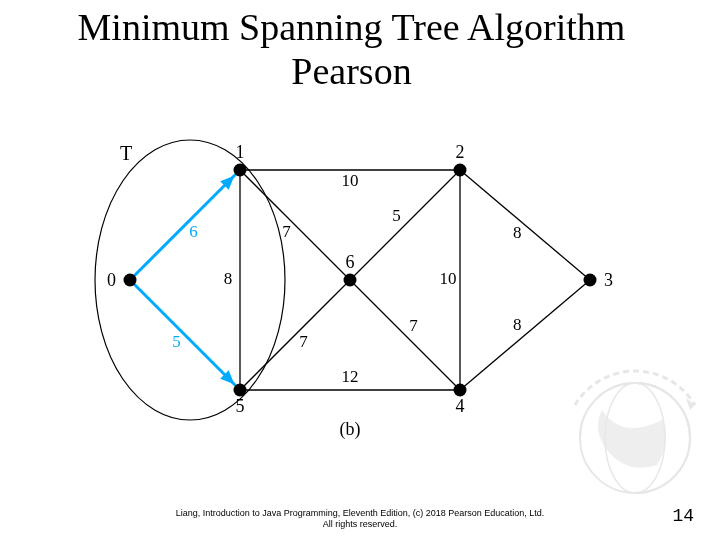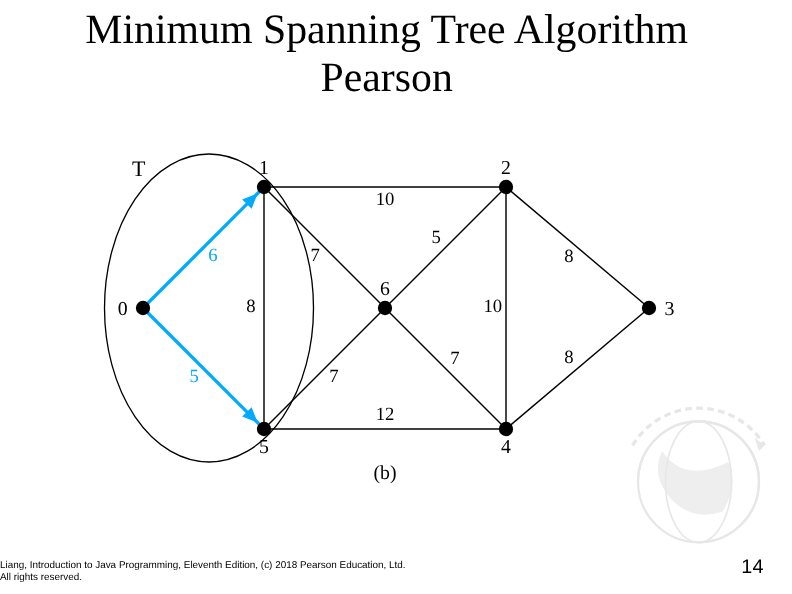--- a/index.html
+++ b/index.html
@@ -27,30 +27,31 @@
     top: 130px;
     left: 90px;
     width: 540px;
     height: 310px;
   }
   .footer {
     position: absolute;
     bottom: 10px;
     left: 0;
     width: 720px;
+    text-align: center;
     font-family: Arial, Helvetica, sans-serif;
     font-size: 9px;
     line-height: 1.2;
     color: #000;
   }
   .page-num {
     position: absolute;
     bottom: 14px;
     right: 26px;
-    font-family: Liberation Sans, sans-serif;
+    font-family: Liberation Mono, monospace;
     font-size: 18px;
     color: #000;
   }
   
   .globe {
     position: absolute;
     right: 10px;
     bottom: 40px;
     width: 150px;
     height: 150px;

